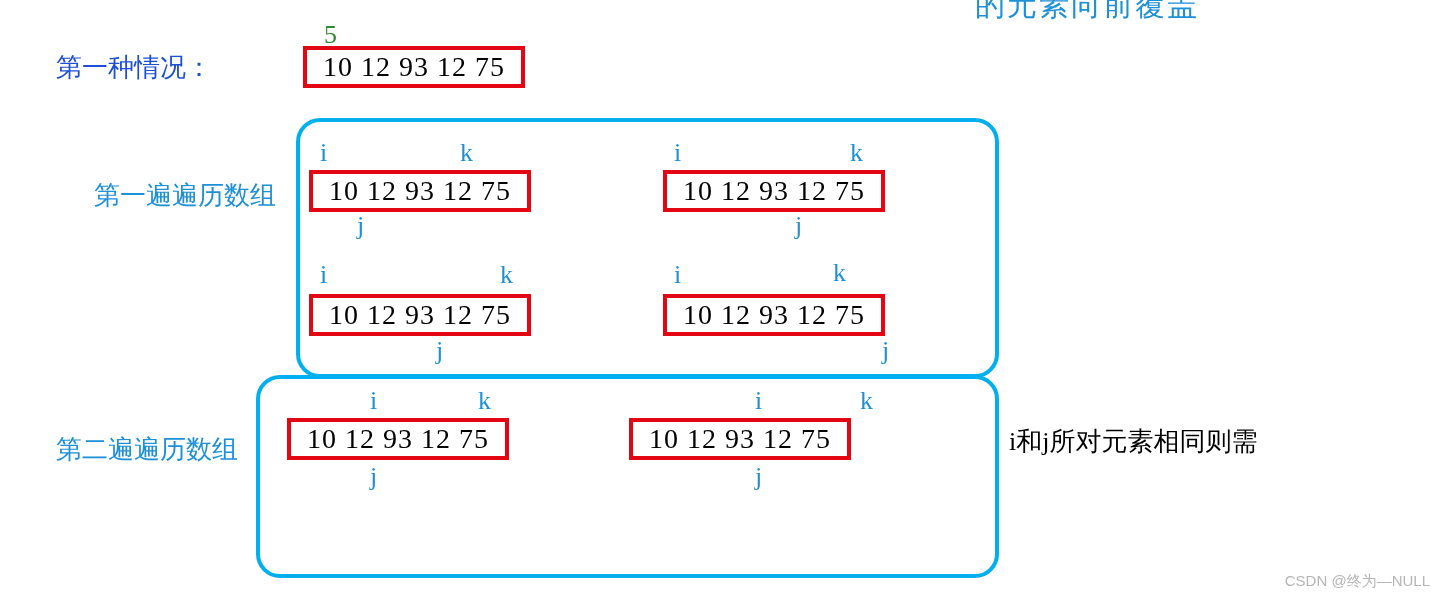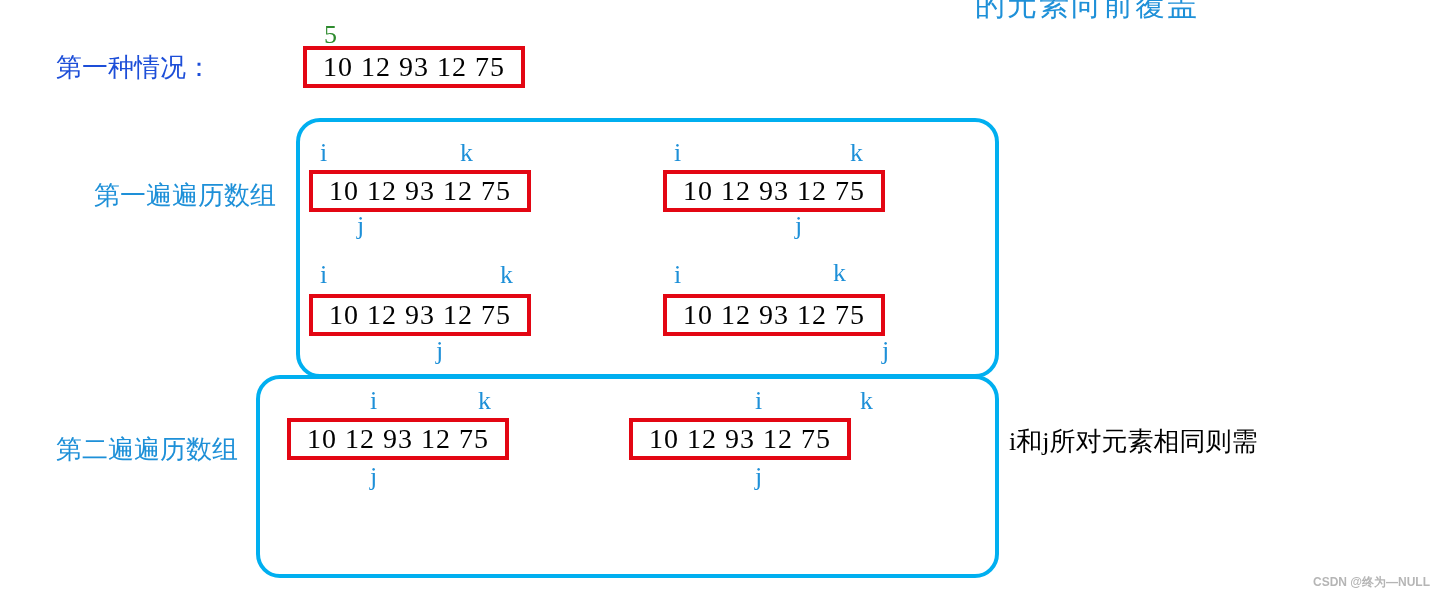--- a/index.html
+++ b/index.html
@@ -51,22 +51,21 @@
     background: transparent;
   }
   .explain {
     color: #000;
     font-size: 26px;
     line-height: 36px;
   }
   .watermark {
     color: rgba(120,120,120,0.55);
     font-family: Arial, sans-serif;
-    font-size: 12px;
-    font-weight: bold;
+    font-size: 15px;
   }
   .cut-text {
     color: #1e90d8;
     font-size: 30px;
     letter-spacing: 2px;
   }
 </style>
 </head>
 <body>
 

